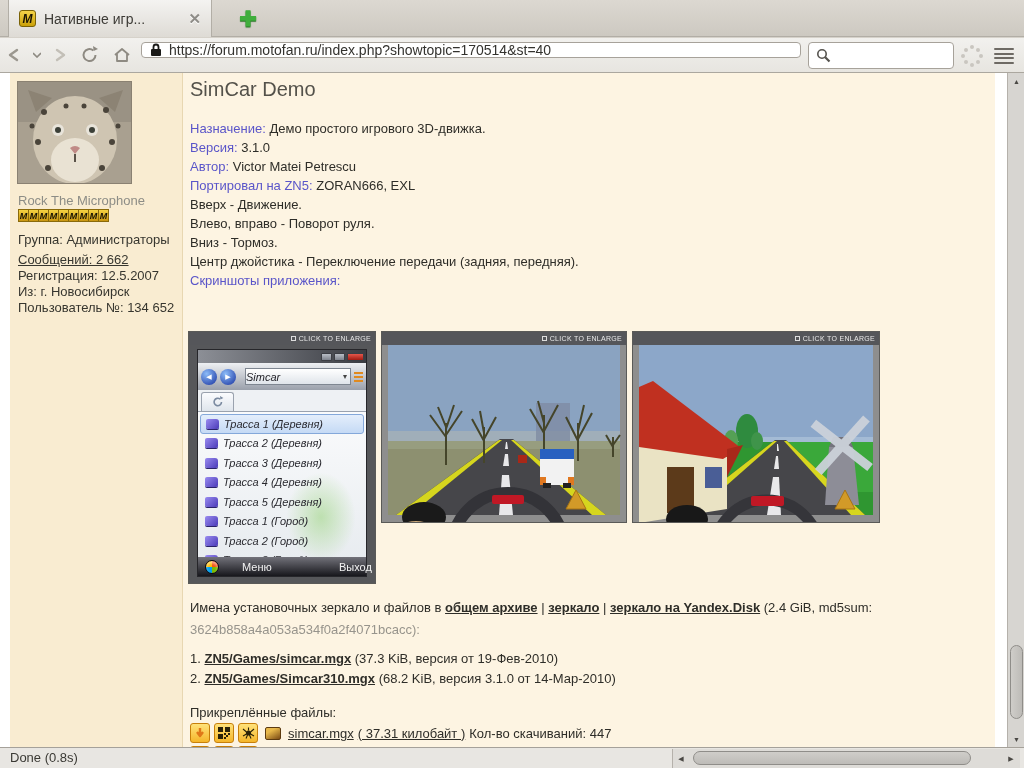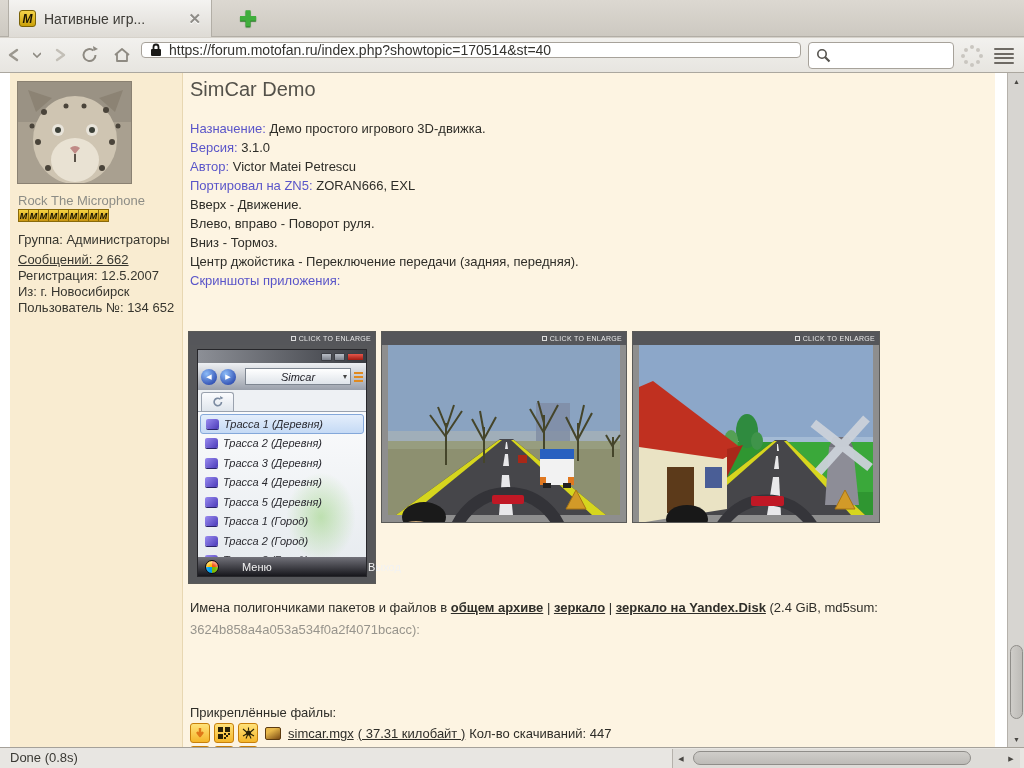--- a/index.html
+++ b/index.html
@@ -46,35 +46,35 @@
   .enlarge { height:13px; background:#55565a; display:flex; align-items:center; justify-content:flex-end; gap:3px; padding-right:4px; color:#e8e8e8; font-size:7px; letter-spacing:.3px; }
   .enlarge .sq { width:5px; height:5px; border:1px solid #ddd; }
 
   .shot1 { left:188px; width:188px; height:253px; background:#56575a; }
   .pwin { position:absolute; left:8px; top:17px; width:170px; height:228px; border:1px solid #26262a; background:#e9edf2; display:flex; flex-direction:column; }
   .ptitle { height:13px; background:linear-gradient(90deg,#8c8f96,#3a3c42); display:flex; justify-content:flex-end; align-items:center; gap:2px; padding-right:2px; }
   .pbtn { width:11px; height:8px; background:linear-gradient(#b9bec6,#7d828c); border:1px solid #3c3e44; border-radius:1px; }
   .pbtn.close { width:17px; background:linear-gradient(#e4574b,#a01b12); }
   .pnav { height:27px; background:linear-gradient(#eef0f3,#9aa0ab); display:flex; align-items:center; padding:0 3px; gap:3px; }
   .ball { width:16px; height:16px; border-radius:50%; background:radial-gradient(circle at 35% 30%, #8cbcf8, #16309e); color:#fff; font-size:7px; display:flex; align-items:center; justify-content:center; flex:none; }
-  .pdrop { flex:1; height:17px; margin-left:6px; background:linear-gradient(#ffffff,#dfe4ea); border:1px solid #7e8691; display:flex; align-items:center; justify-content:center; position:relative; font-size:11px; font-style:italic; color:#23232a; }
+  .pdrop { flex:1; height:17px; margin-left:6px; background:linear-gradient(#ffffff,#dfe4ea); border:1px solid #7e8691; display:flex; align-items:center; position:relative; font-size:11px; font-style:italic; color:#23232a; }
   .pdrop .car { position:absolute; right:3px; font-size:8px; color:#444; font-style:normal; }
   .pburger { width:9px; display:flex; flex-direction:column; gap:2px; }
   .pburger b { height:2px; background:#e08a1e; }
   .ptabs { height:22px; background:#eef1f4; border-bottom:1px solid #9aa2ae; display:flex; align-items:flex-end; padding-left:3px; }
   .ptab { width:33px; height:19px; background:linear-gradient(#fbfcfe,#dfe5ec); border:1px solid #9aa2ae; border-bottom:none; border-radius:3px 3px 0 0; display:flex; align-items:center; justify-content:center; }
   .plist { flex:1; background:linear-gradient(#fafbfc,#e8ecf0); position:relative; padding-top:2px; overflow:hidden; }
   .wmark { position:absolute; right:10px; top:60px; width:70px; height:90px; background:radial-gradient(ellipse, rgba(150,210,120,.55), rgba(150,210,120,0) 70%); }
   .trow { height:19.5px; display:flex; align-items:center; gap:5px; padding-left:7px; font-size:11px; font-style:italic; color:#2a2a30; position:relative; }
   .trow.sel { background:linear-gradient(#e4eefb,#c5daf5); border:1px solid #84a8da; border-radius:3px; margin:0 2px; padding-left:5px; }
   .aicon { width:13px; height:10px; background:linear-gradient(135deg,#9a8cf0,#4a3ab8); border-radius:2px 3px 2px 2px; box-shadow:0 1px 0 #2a2268; flex:none; }
   .psoft { height:19px; background:linear-gradient(#72727a,#17171c); display:flex; align-items:center; color:#f2f2f2; font-size:11px; position:relative; }
   .orb { position:absolute; left:7px; width:14px; height:14px; border-radius:50%; background:conic-gradient(#f65314 0 25%, #7cbb00 0 50%, #00a1f1 0 75%, #ffbb00 0 100%); border:1px solid #0a0a12; box-shadow:inset 0 2px 3px rgba(255,255,255,.6); }
   .sk-menu { position:absolute; left:44px; }
-  .sk-exit { position:absolute; left:129px;padding-left:41px; }
+  .sk-exit { position:absolute; left:100px;padding-left:41px; }
 
   .shot2 { left:381px; width:246px; height:192px; }
   .shot3 { left:632px; width:248px; height:192px; }
   .scene { display:block; }
 
   
   .para { position:absolute; left:190px; top:524px; width:800px; font-size:13px; line-height:22px; color:#2e2d28; }
   .md5 { color:#97948c; }
   .filelist { position:absolute; left:190px; top:576px; font-size:13px; line-height:20px; color:#2e2d28; }
   .attached { position:absolute; left:190px; top:632px; font-size:13px; color:#2e2d28; }
@@ -382,24 +382,28 @@
           <circle cx="128" cy="208" r="53" fill="none" stroke="#35353a" stroke-width="11"></circle>
           <rect x="112" y="151" width="33" height="10" rx="2" fill="#c01825"></rect>
           <ellipse cx="48" cy="174" rx="21" ry="14" fill="#181818"></ellipse>
           <ellipse cx="38" cy="188" rx="16" ry="9" fill="#caa87a"></ellipse>
           <polygon points="196,164 206,145 216,164" fill="#d29a28" stroke="#a87414"></polygon>
         </g>
       </svg>
     </div>
 
     <div class="para">
-      <span>Имена полигончиками пакетов и файлов в </span><a class="lk bold">общем архиве</a><span> | </span><a class="lk bold">зеркало</a><span> | </span><a class="lk bold">зеркало на Yandex.Disk</a><span> (2.4 GiB, md5sum:</span><br>
+      <span>Имена установочных зеркало и файлов в </span><a class="lk bold">общем архиве</a><span> | </span><a class="lk bold">зеркало</a><span> | </span><a class="lk bold">зеркало на Yandex.Disk</a><span> (2.4 GiB, md5sum:</span><br>
       <span class="md5">3624b858a4a053a534f0a2f4071bcacc):</span>
     </div>
 
+    <div class="filelist">
+      <div><span>1. </span><a class="lk bold">ZN5/Games/simcar.mgx</a><span> (37.3 KiB, версия от 19-Фев-2010)</span></div>
+      <div><span>2. </span><a class="lk bold">ZN5/Games/Simcar310.mgx</a><span> (68.2 KiB, версия 3.1.0 от 14-Мар-2010)</span></div>
+    </div>
 
     <div class="attached">Прикреплённые файлы:</div>
 
     <div class="attrow" style="top:649px">
       <span class="ybtn">
         <svg width="12" height="12">
             <path d="M6 1 L6 7 M3 5 L6 9 L9 5" fill="none" stroke="#e07818" stroke-width="2.4" stroke-linejoin="round"></path>
           </svg>
       </span>
       <span class="ybtn">

